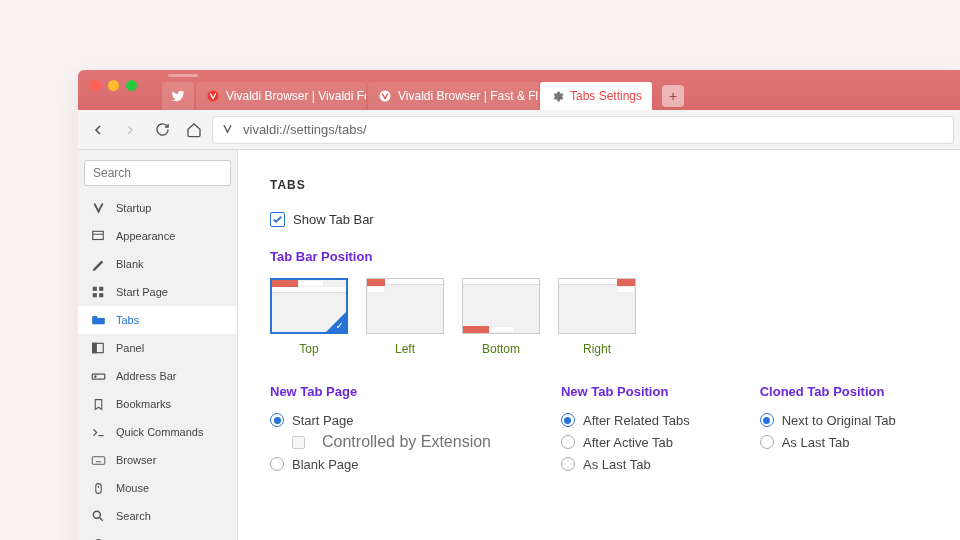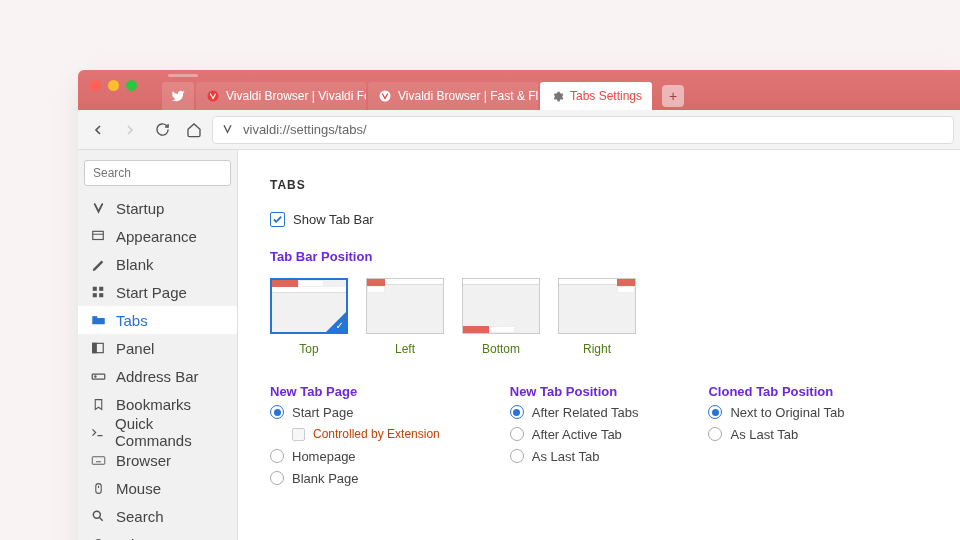--- a/index.html
+++ b/index.html
@@ -19,46 +19,46 @@
 .newtab { width: 22px; height: 22px; background: rgba(255,255,255,0.5); border-radius: 4px; margin: 0 0 3px 10px; display: flex; align-items: center; justify-content: center; color: #a04040; font-size: 14px; }
 .toolbar { height: 40px; background: #f4f4f4; border-bottom: 1px solid #ddd; display: flex; align-items: center; padding: 0 6px; gap: 4px; }
 .tbtn { width: 28px; height: 28px; display: flex; align-items: center; justify-content: center; border-radius: 4px; color: #555; }
 .tbtn.dis { color: #bbb; }
 .url { flex: 1; height: 28px; background: #fff; border: 1px solid #ddd; border-radius: 4px; display: flex; align-items: center; padding: 0 8px; gap: 8px; color: #666; font-size: 13px; }
 .url .vicon { width: 14px; height: 14px; }
 .body { display: flex; height: calc(100% - 80px); }
 .sidebar { width: 160px; background: #f1f1f1; border-right: 1px solid #e0e0e0; padding-top: 6px; }
 .search { margin: 4px 6px 8px; }
 .search input { width: 100%; height: 26px; border: 1px solid #ccc; border-radius: 3px; padding: 0 8px; font-size: 12px; background: #fff; color: #888; }
-.sitem { height: 28px; display: flex; align-items: center; padding: 0 12px; gap: 10px; color: #444; font-size: 15px; cursor: pointer; }
+.sitem { height: 28px; display: flex; align-items: center; padding: 0 12px; gap: 10px; color: #444; font-size: 11px; cursor: pointer; }
 .sitem.active { background: #fff; color: #2873d6; }
 .sitem .sicon { width: 16px; height: 16px; display: flex; align-items: center; justify-content: center; }
 .content { flex: 1; padding: 28px 32px; overflow: hidden; }
 h2 { font-size: 12px; font-weight: 700; letter-spacing: 1px; color: #333; margin-bottom: 20px; }
 .check { display: flex; align-items: center; gap: 8px; margin-bottom: 22px; }
 .cbox { width: 15px; height: 15px; border: 1.5px solid #2873d6; border-radius: 2px; display: flex; align-items: center; justify-content: center; }
 .cbox svg { width: 11px; height: 11px; }
 h3 { font-size: 13px; font-weight: 600; color: #6d28d9; margin-bottom: 14px; }
 .positions { display: flex; gap: 18px; margin-bottom: 28px; }
 .poscol { text-align: center; }
 .posbox { width: 78px; height: 56px; border: 1px solid #ccc; background: #f1f1f1; position: relative; margin-bottom: 8px; overflow: hidden; }
 .posbox.sel { border: 2px solid #2873d6; }
 .posbox .bar { position: absolute; background: #fff; }
 .posbox .tab1 { position: absolute; background: #e0665a; }
 .posbox .tab2 { position: absolute; background: #fff; border: 1px solid #eee; }
 .posbox .tri { position: absolute; right: 0; bottom: 0; width: 0; height: 0; border-left: 20px solid transparent; border-bottom: 20px solid #2873d6; }
 .posbox .trichk { position: absolute; right: 2px; bottom: 1px; color: #fff; font-size: 10px; }
 .poslabel { font-size: 12px; color: #4d7c0f; }
 .cols { display: flex; gap: 70px; }
-.col h3 { margin-bottom: 2px; }
+.col h3 { margin-bottom: 10px; }
 .radio { display: flex; align-items: center; gap: 8px; height: 22px; font-size: 13px; color: #444; }
 .rcirc { width: 14px; height: 14px; border: 1.5px solid #aaa; border-radius: 50%; display: flex; align-items: center; justify-content: center; flex-shrink: 0; }
 .rcirc.on { border-color: #2873d6; }
 .rcirc.on::after { content: ''; width: 7px; height: 7px; background: #2873d6; border-radius: 50%; }
-.subcheck { display: flex; align-items: center; gap: 8px; height: 22px; font-size: 12px; color: #c2410c; margin-left: 22px; }
+.subcheck { display: flex; align-items: center; gap: 17px; height: 22px; font-size: 16px; color: #737373; margin-left: 22px; }
 .scbox { width: 13px; height: 13px; border: 1px solid #ccc; border-radius: 2px; background: #f7f7f7; }
 svg { display: block; }
 </style>
 </head>
 <body>
 
 <div class="window">
   <div class="titlebar">
     <div class="traffic">
       <div class="dot r"></div>
@@ -319,24 +319,20 @@
           <div class="radio">
               <span class="rcirc on"></span>
               <span>Start Page</span>
             </div>
           <div class="subcheck">
               <span class="scbox"></span>
               <span>Controlled by Extension</span>
             </div>
           <div class="radio">
               <span class="rcirc"></span>
-              <span>Homepage</span>
-            </div>
-          <div class="radio">
-              <span class="rcirc"></span>
               <span>Blank Page</span>
             </div>
         </div>
         <div class="col">
           <h3>New Tab Position</h3>
           <div class="radio">
               <span class="rcirc on"></span>
               <span>After Related Tabs</span>
             </div>
           <div class="radio">

